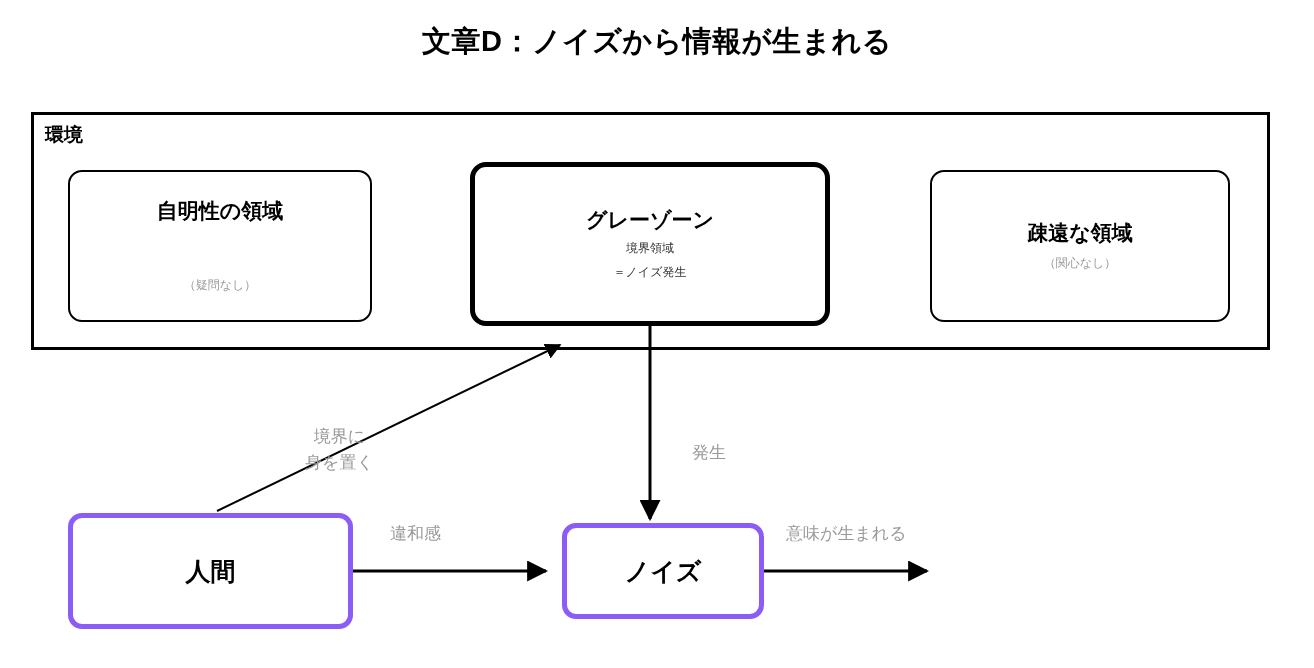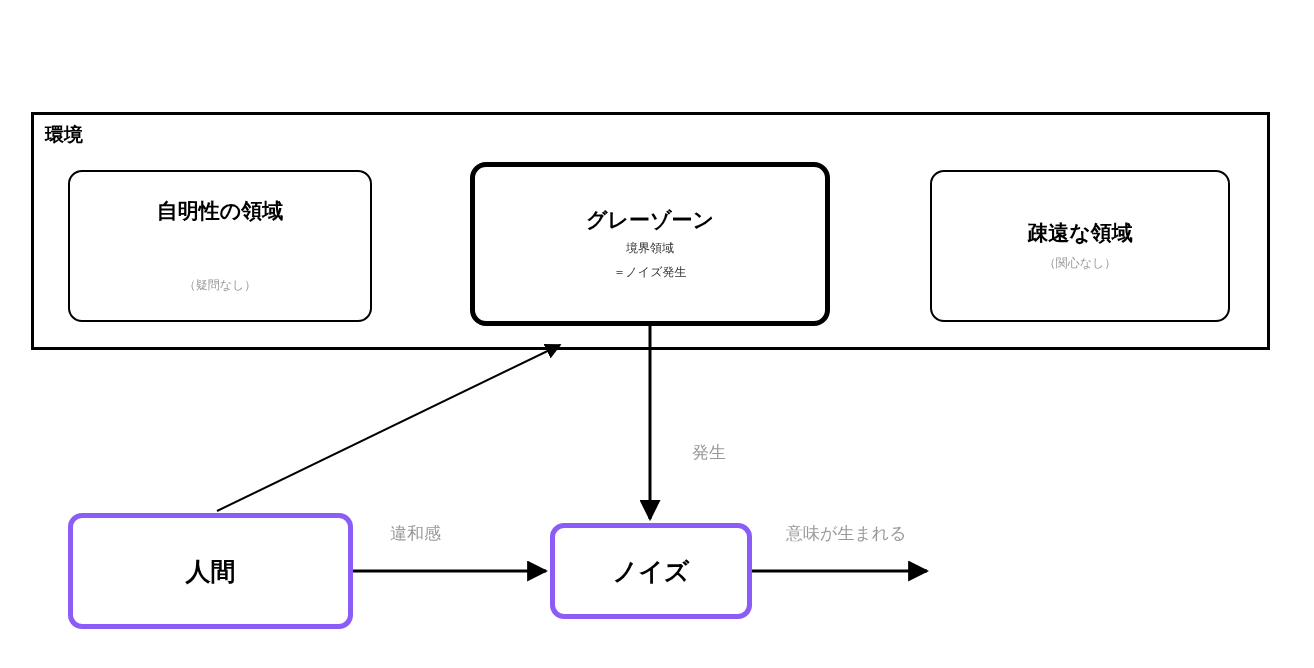--- a/index.html
+++ b/index.html
@@ -99,21 +99,21 @@
     border-radius: 14px;
     background: #ffffff;
     display: flex;
     align-items: center;
     justify-content: center;
     font-size: 25px;
     font-weight: bold;
     color: #000000;
   }
   #box-human { left: 68px;  top: 513px; width: 285px; height: 116px; }
-  #box-noise { left: 550px; top: 523px; width: 202px; height: 96px; }
+  #box-noise { left: 562px; top: 523px; width: 202px; height: 96px; }
   #box-info  { left: 930px; top: 512px; width: 320px; height: 117px; }
 
   
   .edge-label {
     position: absolute;
     font-size: 17px;
     color: #999999;
     line-height: 1.55;
     white-space: pre-line;
     text-align: center;
@@ -131,20 +131,21 @@
     width: 1314px;
     height: 668px;
     pointer-events: none;
   }
 </style>
 </head>
 <body>
 
 <div id="canvas">
 
+  <div class="diagram-title">文章D：ノイズから情報が生まれる</div>
 
   <div class="env-box"></div>
   <div class="env-label">環境</div>
 
   <div class="zone" id="zone-obvious">
     <div class="zone-title">自明性の領域</div>
     <div class="zone-sub">（疑問なし）</div>
   </div>
 
   <div class="zone emphasis" id="zone-gray">
@@ -170,20 +171,22 @@
 
     <line x1="217" y1="511" x2="560" y2="345" stroke="#000000" stroke-width="2" marker-end="url(#ah-thin)"></line>
 
     <line x1="650" y1="326" x2="650" y2="519" stroke="#000000" stroke-width="3" marker-end="url(#ah)"></line>
 
     <line x1="353" y1="571" x2="546" y2="571" stroke="#000000" stroke-width="3" marker-end="url(#ah)"></line>
 
     <line x1="751" y1="571" x2="927" y2="571" stroke="#000000" stroke-width="3" marker-end="url(#ah)"></line>
   </svg>
 
+  <div class="edge-label" id="label-boundary">境界に
+身を置く</div>
   <div class="edge-label" id="label-occur">発生</div>
   <div class="edge-label" id="label-dissonance">違和感</div>
   <div class="edge-label" id="label-meaning">意味が生まれる</div>
 
   <div class="flow-box" id="box-human">人間</div>
   <div class="flow-box" id="box-noise">ノイズ</div>
 
 </div>
 
 </body></html>

